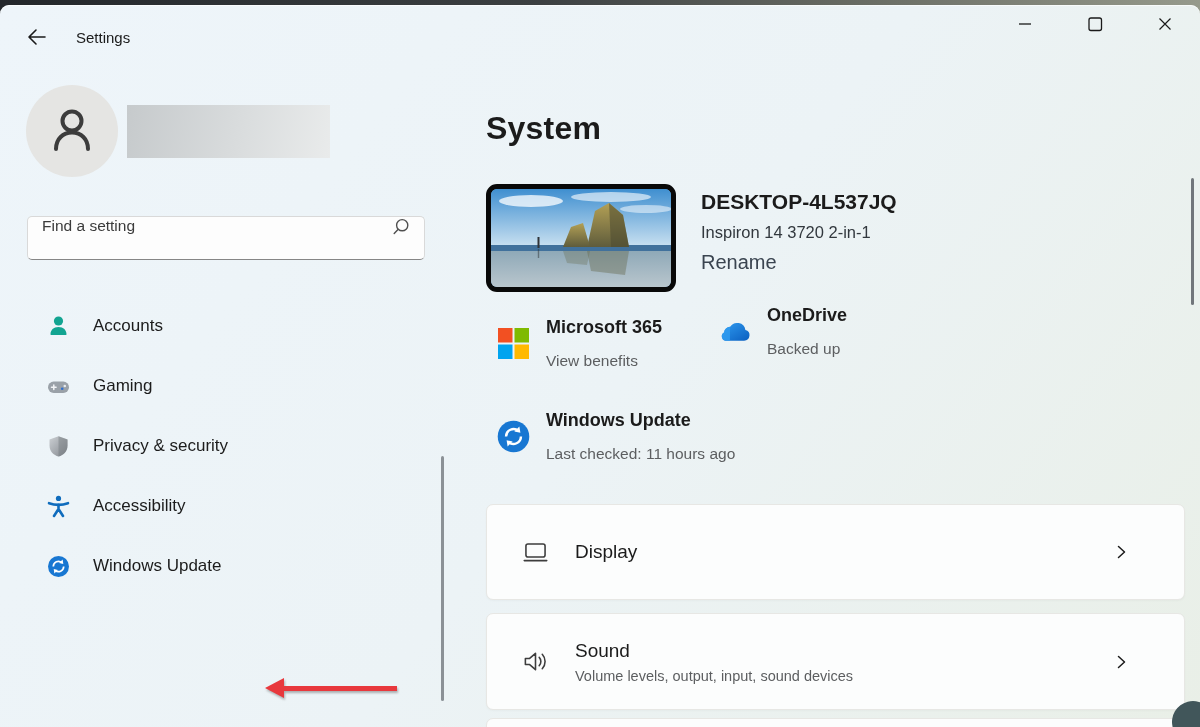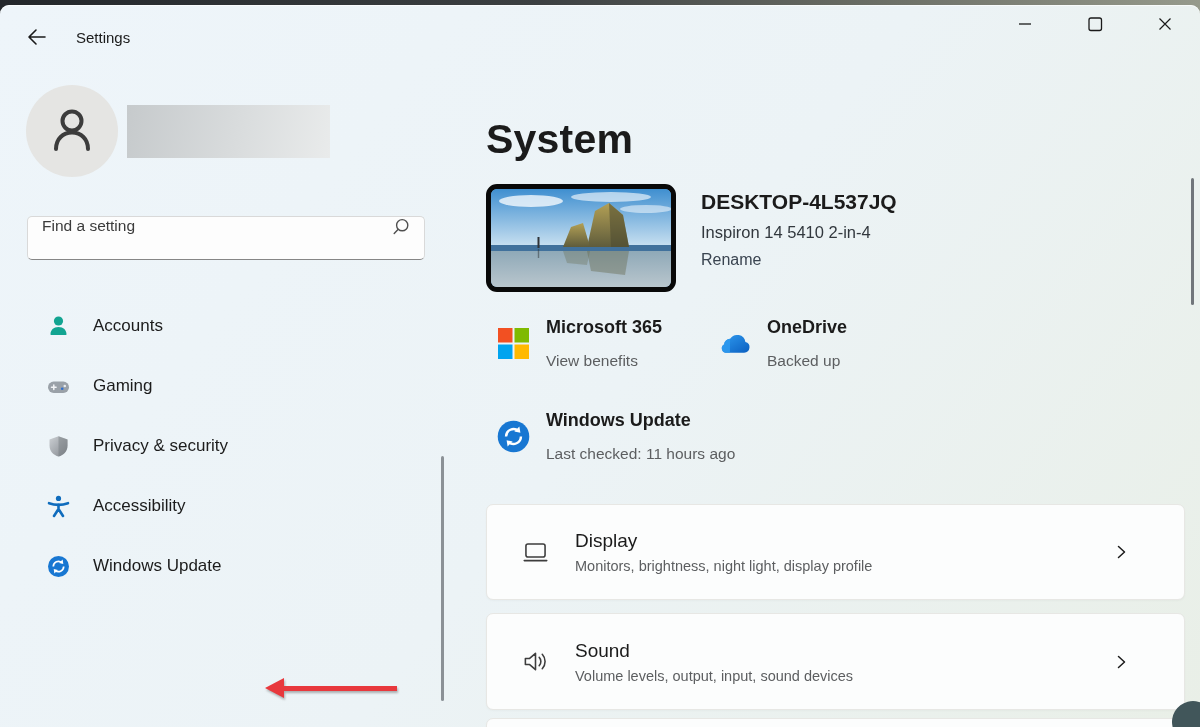--- a/index.html
+++ b/index.html
@@ -30,32 +30,32 @@
   .searchbox{position:absolute;left:27px;top:153px;width:396px;height:42px;background:#fdfdfd;border:1px solid #d9d9d9;border-bottom:1px solid #868686;border-radius:5px;display:flex;align-items:flex-start;}
   .searchbox input{flex:1;border:none;outline:none;background:transparent;font-size:15.5px;color:#1b1b1b;padding:0 12px 0 14px;font-family:"Liberation Sans",sans-serif;}
   .searchbox input::placeholder{color:#2b2b2b;opacity:.92;}
   .searchbox .mag{margin-right:13px;flex:none;display:flex;}
   .nav{position:absolute;left:0;top:243px;width:440px;}
   .nav-item{height:40px;margin-bottom:20px;display:flex;align-items:center;padding-left:47px;gap:23px;border-radius:6px;cursor:pointer;}
   .nav-item .ic{width:23px;height:23px;flex:none;display:flex;align-items:center;justify-content:center;}
   .nav-item .lbl{font-size:17px;color:#1c1c1c;}
   .side-scroll{position:absolute;left:441px;top:393px;width:3px;height:245px;background:#8b9196;border-radius:2px;}
   
-  .main-title{position:absolute;left:486px;top:84px;font-size:41px;font-weight:700;color:#1b1b1b;letter-spacing:.2px;}
+  .main-title{position:absolute;left:486px;top:84px;font-size:32px;font-weight:700;color:#1b1b1b;letter-spacing:.2px;}
   .hero{position:absolute;left:486px;top:179px;display:flex;gap:25px;}
   .devimg{width:180px;height:98px;border:5px solid #090909;border-radius:11px;overflow:hidden;background:#6aa5d8;flex:none;}
   .devtxt{padding-top:6px;}
   .devname{font-size:21px;font-weight:700;color:#1b1b1b;}
   .devmodel{font-size:16.5px;color:#32383e;margin-top:9px;}
-  .devrename{font-size:16px;color:#3a4450;margin-top:9px;cursor:pointer;width:max-content;}
+  .devrename{font-size:20px;color:#3a4450;margin-top:9px;cursor:pointer;width:max-content;}
   .tile{position:absolute;display:flex;gap:16px;align-items:center;}
   .tile .ti{width:33px;height:33px;flex:none;display:flex;align-items:center;justify-content:center;}
   .tile .tt{font-size:18px;font-weight:700;color:#1b1b1b;}
   .tile .ts{font-size:15.5px;color:#5c5e60;margin-top:14px;}
-  .tile.ms{left:497px;top:312px;} .tile.od{left:718px;top:312px;} .tile.wu{left:497px;top:405px;}
+  .tile.ms{left:497px;top:312px;} .tile.od{left:718px;top:300px;} .tile.wu{left:497px;top:405px;}
   .card{position:absolute;left:486px;width:699px;background:#fcfdfd;border:1px solid #e7e7e4;border-radius:7px;display:flex;align-items:center;padding:0 22px 0 34px;box-sizing:border-box;cursor:pointer;box-shadow:0 1px 2px rgba(0,0,0,.03);}
   .card.display{top:499px;height:96px;} .card.sound{top:608px;height:97px;}
   .card.partial{top:713px;height:40px;border-radius:7px 7px 0 0;}
   .card .ci{width:28px;height:28px;flex:none;display:flex;align-items:center;justify-content:center;}
   .card .ctxt{margin-left:26px;}
   .card .ct{font-size:19px;color:#1b1b1b;}
   .card .cs{font-size:14.5px;color:#5c5e60;margin-top:6px;}
   .card .chev{margin-left:auto;margin-right:32px;display:flex;}
   .main-scroll{position:absolute;left:1191px;top:173px;width:3px;height:127px;background:#71767b;border-radius:2px;}
   
@@ -210,21 +210,21 @@
         <polygon points="118,14 132,26 138,58 120,58" fill="#4d4a30" opacity=".55"></polygon>
         <polygon points="72,58 80,38 92,34 99,58" fill="url(#rock)"></polygon>
         <polygon points="96,62 138,62 134,86 100,82" fill="#6b6f57" opacity=".45"></polygon>
         <polygon points="72,62 99,62 96,76 76,74" fill="#6b6f57" opacity=".35"></polygon>
         <rect x="46.5" y="48" width="2" height="11" fill="#2e3338"></rect>
         <rect x="46.8" y="60" width="1.4" height="9" fill="#2e3338" opacity=".5"></rect>
       </svg>
     </div>
     <div class="devtxt">
       <div class="devname">DESKTOP-4L537JQ</div>
-      <div class="devmodel">Inspiron 14 5410 2-in-4</div>
+      <div class="devmodel">Inspiron 14 3720 2-in-1</div>
       <div class="devrename">Rename</div>
     </div>
   </div>
 
   <div class="tile ms">
     <span class="ti">
       <svg width="31" height="31" viewBox="0 0 31 31">
           <rect x="0" y="0" width="14.5" height="14.5" fill="#f25022"></rect>
           <rect x="16.5" y="0" width="14.5" height="14.5" fill="#7fba00"></rect>
           <rect x="0" y="16.5" width="14.5" height="14.5" fill="#00a4ef"></rect>
@@ -274,21 +274,20 @@
 
   <div class="card display">
     <span class="ci">
       <svg width="27" height="27" viewBox="0 0 24 24">
           <rect x="3.5" y="4.5" width="17" height="11.5" rx="1.8" stroke="#3d3d3d" stroke-width="1.4" fill="none"></rect>
           <path d="M2,19.2 h20" stroke="#3d3d3d" stroke-width="1.4" stroke-linecap="round"></path>
         </svg>
     </span>
     <span class="ctxt">
       <div class="ct">Display</div>
-      <div class="cs">Monitors, brightness, night light, display profile</div>
     </span>
     <span class="chev">
       <svg width="18" height="18" viewBox="0 0 18 18">
           <path d="M6.5,3.5 l6,5.5 -6,5.5" stroke="#1b1b1b" stroke-width="1.5" fill="none" stroke-linecap="round" stroke-linejoin="round"></path>
         </svg>
     </span>
   </div>
 
   <div class="card sound">
     <span class="ci">

